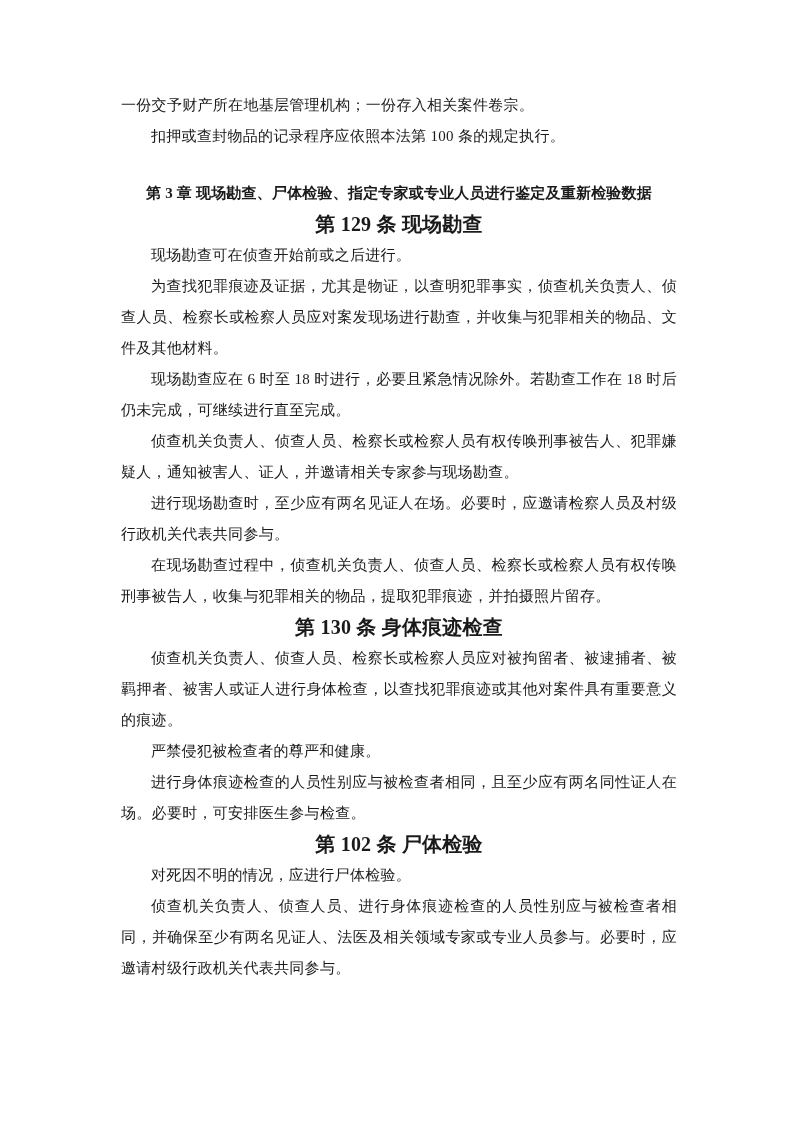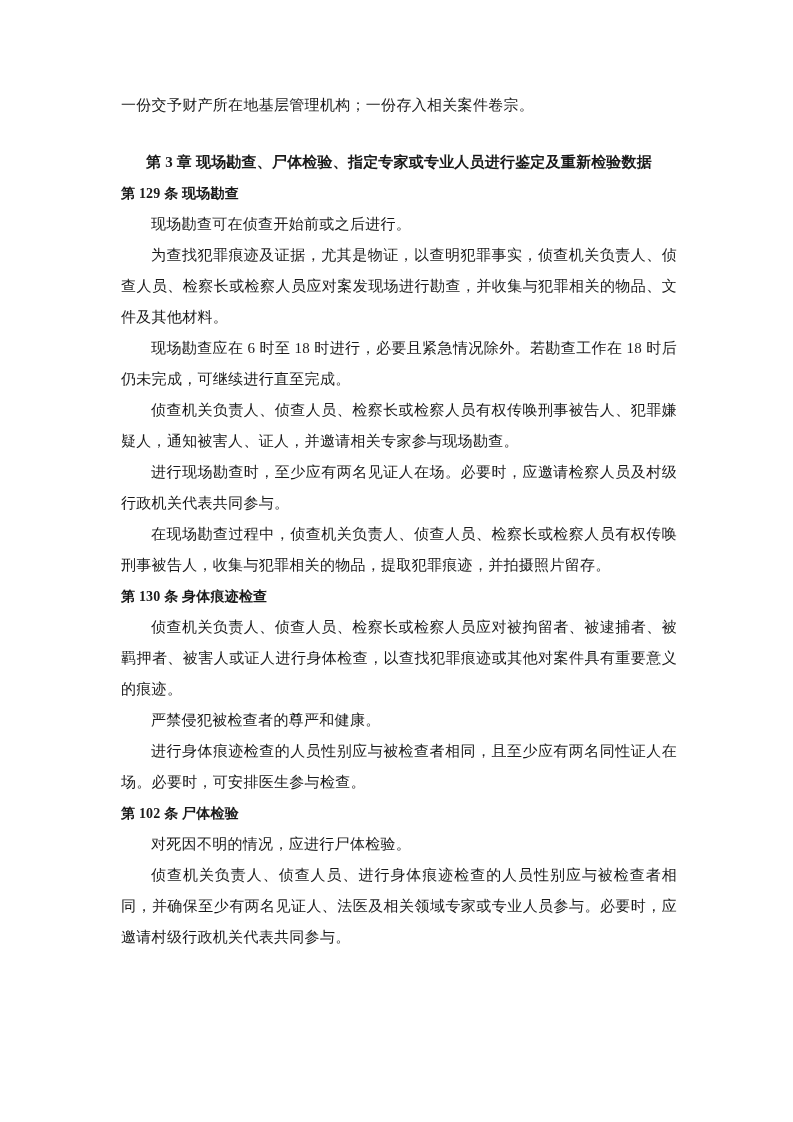--- a/index.html
+++ b/index.html
@@ -34,23 +34,24 @@
   .para-cont { text-indent: 0; }
   .chapter-heading {
     font-size: 15px;
     line-height: 31px;
     font-weight: bold;
     text-align: center;
     margin-top: 26px;
     letter-spacing: 0.2px;
   }
   .article-heading {
-    font-size: 14px;
+    font-size: 20px;
     line-height: 31px;
     font-weight: bold;
+    text-align: center;
     letter-spacing: 0.2px;
   }
   .page-number {
     position: absolute;
     left: 0;
     width: 793px;
     top: 1024px;
     text-align: right;
     font-size: 13px;
     line-height: 20px;
@@ -59,20 +60,21 @@
   }
 </style>
 </head>
 <body>
 
 <div class="page">
   <div class="content">
 
     <p class="para-cont">一份交予财产所在地基层管理机构；一份存入相关案件卷宗。</p>
 
+    <p class="para">扣押或查封物品的记录程序应依照本法第 100 条的规定执行。</p>
 
     <h2 class="chapter-heading">第 3 章 现场勘查、尸体检验、指定专家或专业人员进行鉴定及重新检验数据</h2>
 
     <h3 class="article-heading">第 129 条 现场勘查</h3>
 
     <p class="para">现场勘查可在侦查开始前或之后进行。</p>
 
     <p class="para">为查找犯罪痕迹及证据，尤其是物证，以查明犯罪事实，侦查机关负责人、侦查人员、检察长或检察人员应对案发现场进行勘查，并收集与犯罪相关的物品、文件及其他材料。</p>
 
     <p class="para">现场勘查应在 6 时至 18 时进行，必要且紧急情况除外。若勘查工作在 18 时后仍未完成，可继续进行直至完成。</p>

